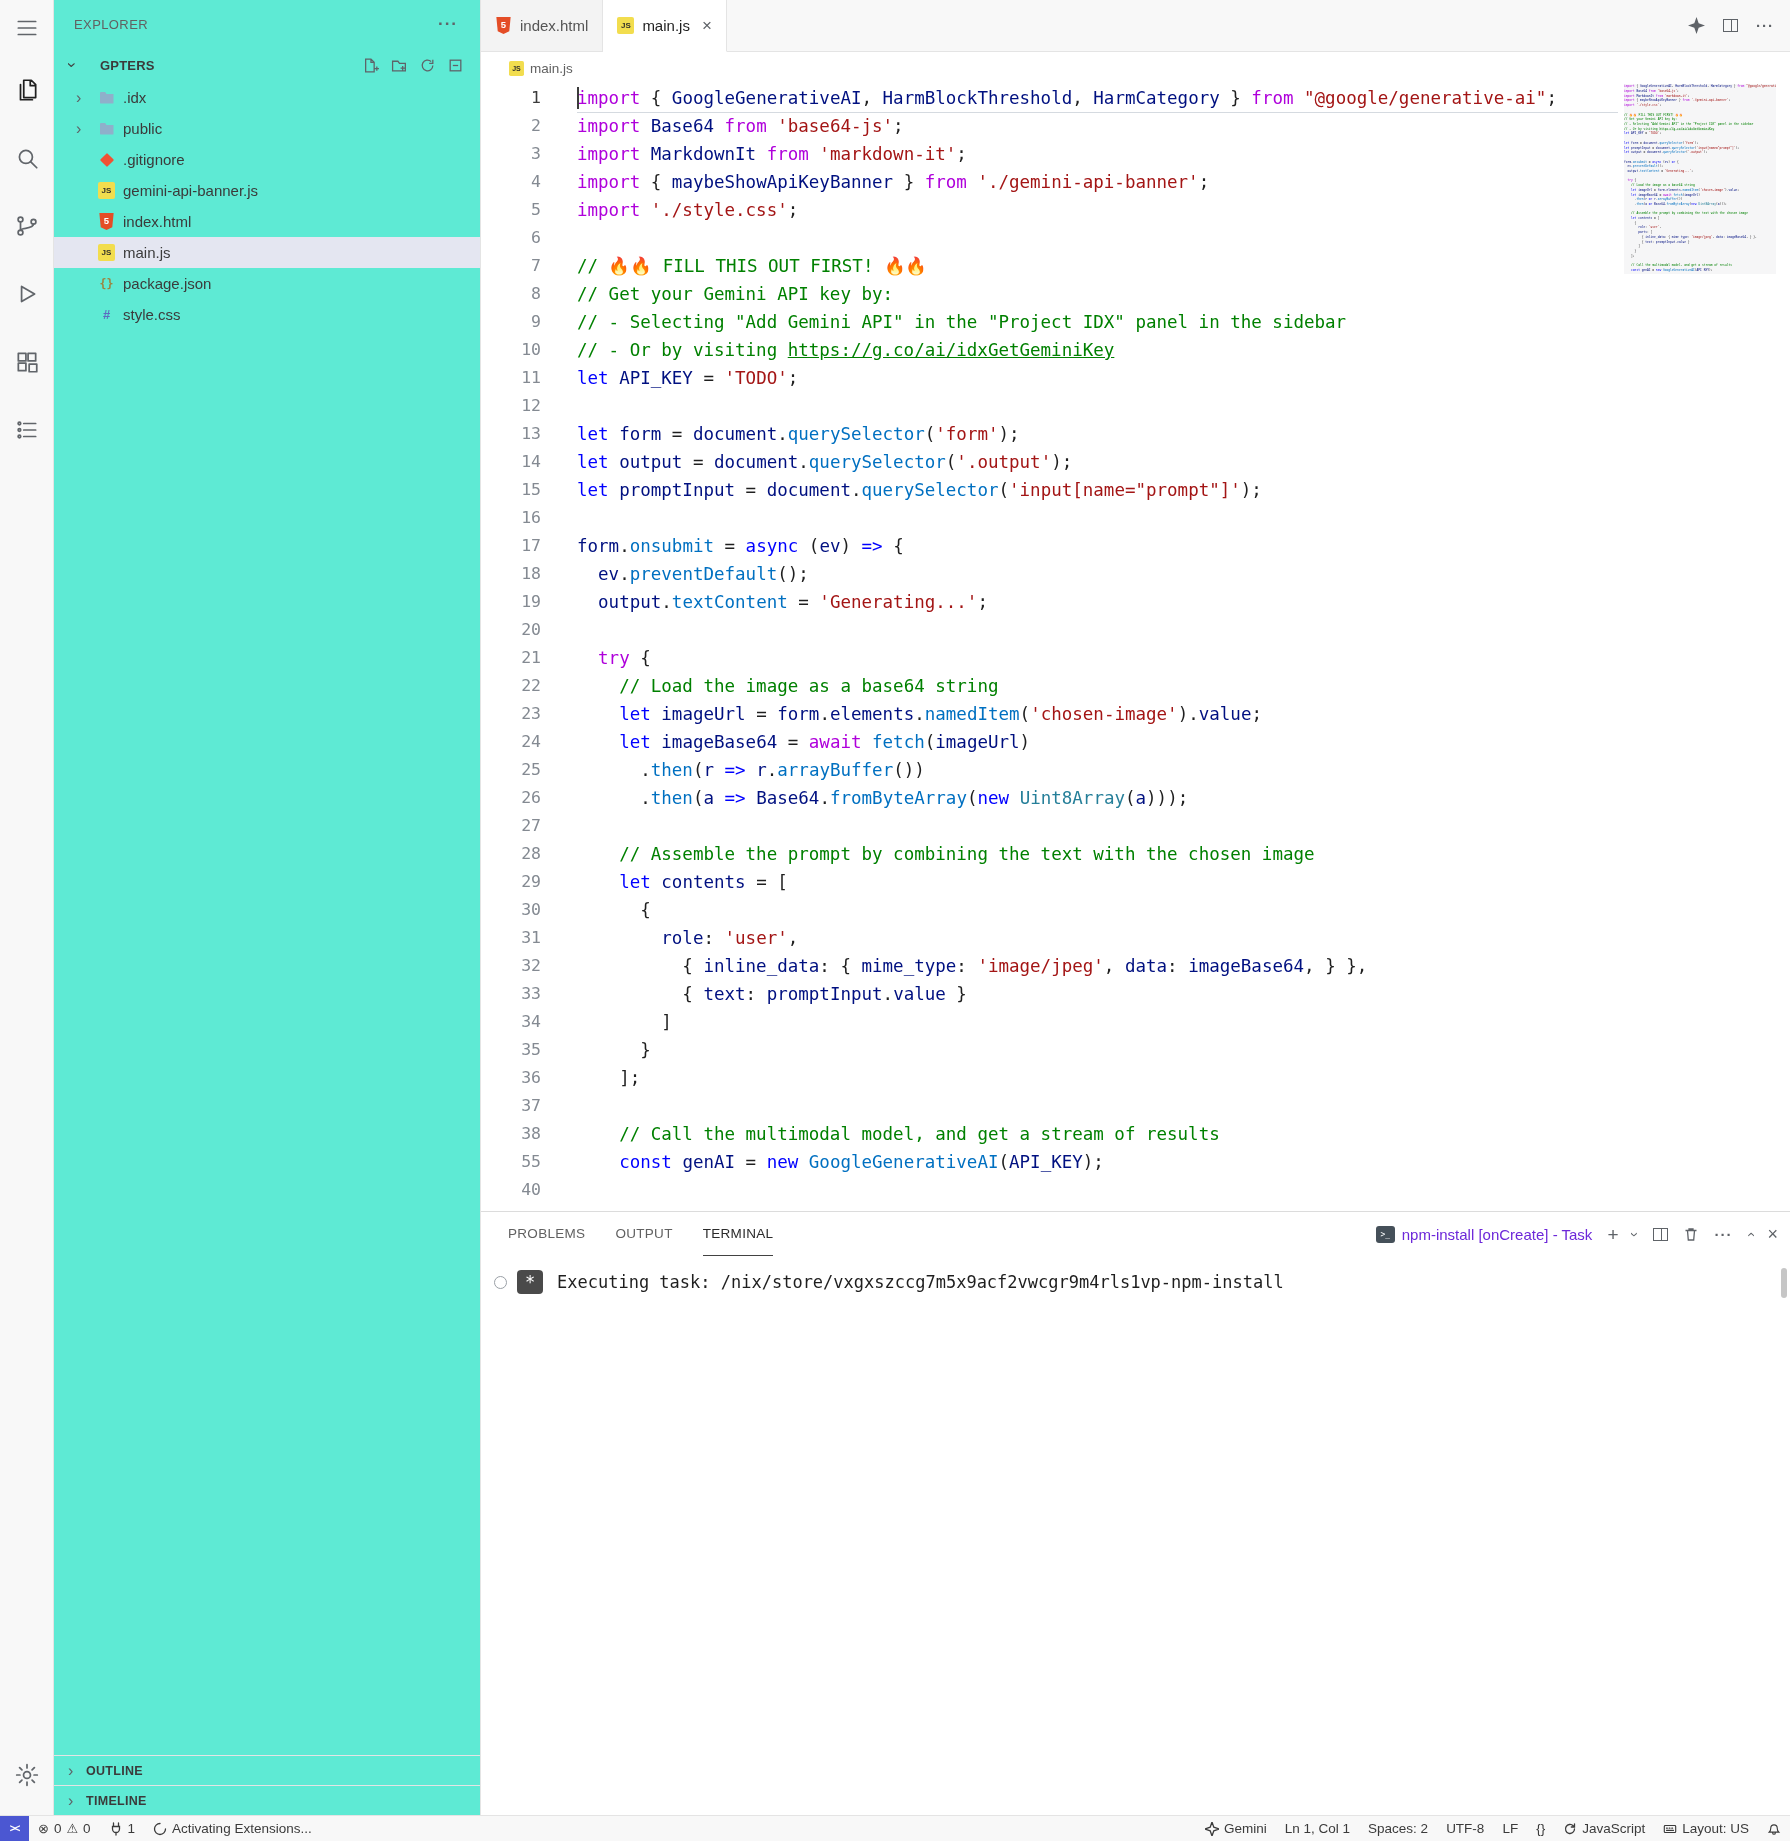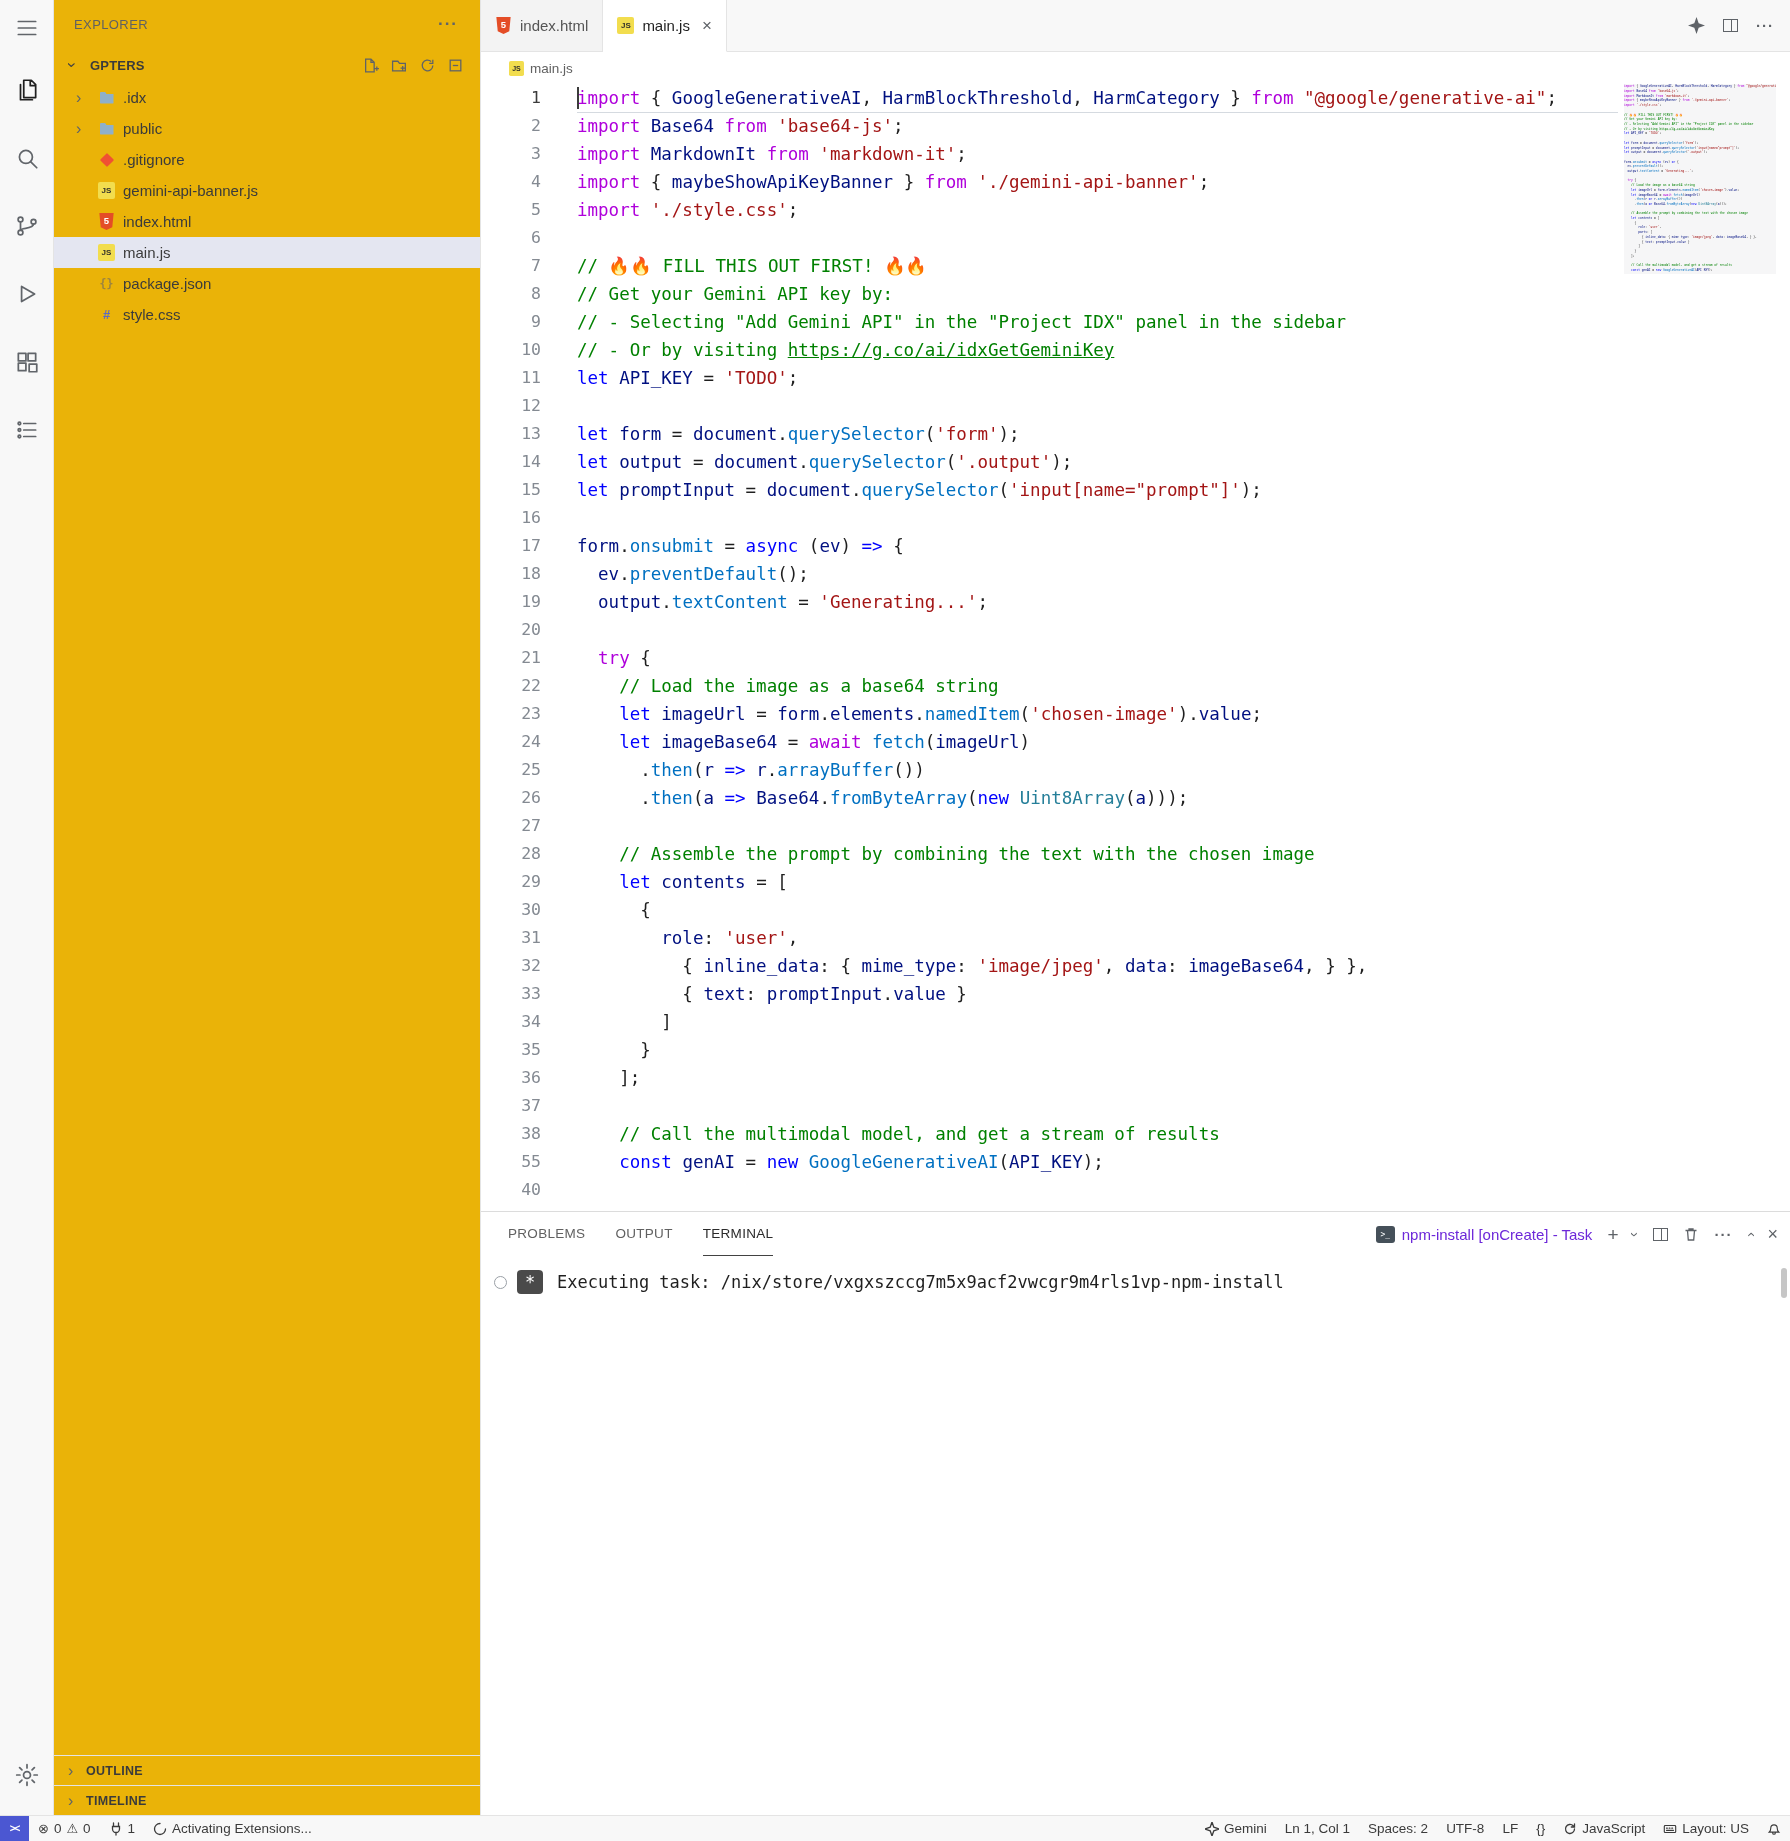--- a/index.html
+++ b/index.html
@@ -12,28 +12,28 @@
   
   .activitybar { grid-column:1; grid-row:1; background:#f8f8f8; border-right:1px solid #e4e4e4;
                  display:flex; flex-direction:column; align-items:center; }
   .ab-item { width:54px; height:68px; display:flex; align-items:center; justify-content:center; cursor:pointer; }
   .ab-item.menu { height:56px; }
   .ab-item svg { width:26px; height:26px; stroke:#61656a; fill:none; stroke-width:1.6; stroke-linecap:round; stroke-linejoin:round; }
   .ab-item.active svg { stroke:#1f1f1f; }
   .ab-bottom { margin-top:auto; margin-bottom:6px; }
 
   
-  .sidebar { grid-column:2; grid-row:1; background:#eab308; border-right:1px solid #e4e4e4;
+  .sidebar { grid-column:2; grid-row:1; background:#5eead4; border-right:1px solid #e4e4e4;
              display:flex; flex-direction:column; overflow:hidden; }
   .sb-header { height:48px; display:flex; align-items:center; padding:0 22px 0 20px; }
   .sb-title { font-size:13px; letter-spacing:.4px; color:#616161; flex:1; }
   .sb-more { color:#5f6368; font-size:17px; font-weight:bold; letter-spacing:1px; cursor:pointer; }
   .section-header { height:34px; display:flex; align-items:center; padding:0 16px 0 10px; }
   .sec-chev { display:inline-block; font-size:16px; color:#424242; transform:rotate(90deg); width:16px; text-align:center; }
-  .sec-label { font-size:13px; font-weight:bold; color:#3b3b3b; letter-spacing:.2px; margin-left:10px; flex:1; }
+  .sec-label { font-size:13px; font-weight:bold; color:#3b3b3b; letter-spacing:.2px; margin-left:20px; flex:1; }
   .sec-actions { display:flex; gap:11px; }
   .sec-actions svg { width:17px; height:17px; stroke:#5f6368; fill:none; stroke-width:1.2; cursor:pointer; }
   .tree { flex:0 0 auto; }
   .row { height:31px; display:flex; align-items:center; padding-left:22px; cursor:pointer; }
   .row.selected { background:#e4e6f1; }
   .chev { width:22px; font-size:16px; color:#5f6368; }
   .flbl { font-size:15px; color:#3b3b3b; white-space:nowrap; }
   .sb-bottom { margin-top:auto; }
   .sb-section { height:30px; border-top:1px solid #e4e4e4; display:flex; align-items:center; padding-left:14px; cursor:pointer; }
   .sb-section .chev { width:18px; }

